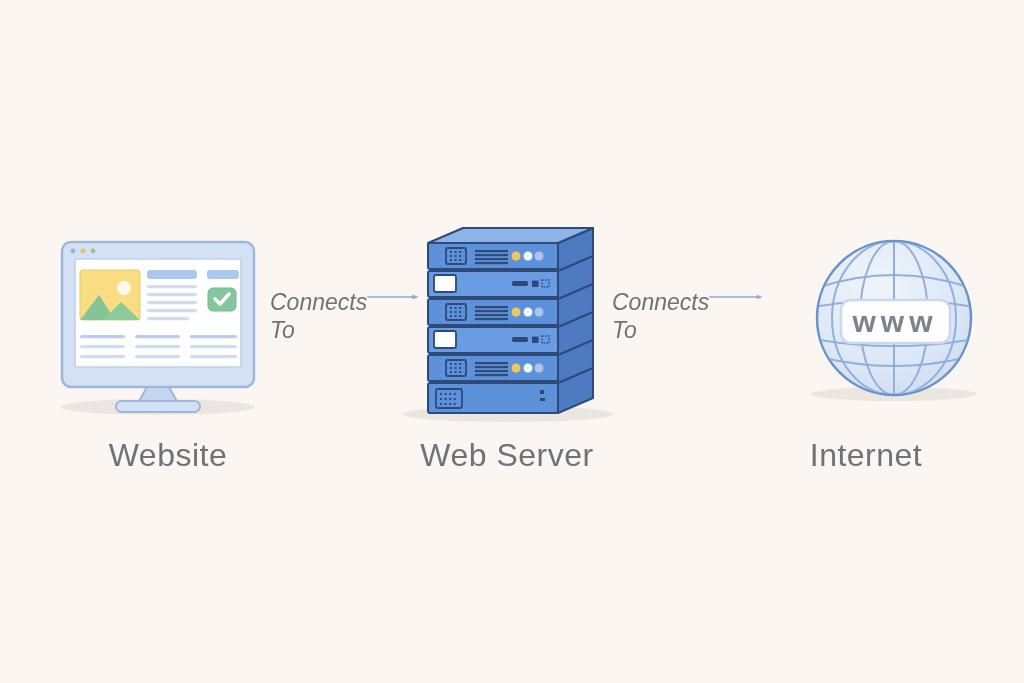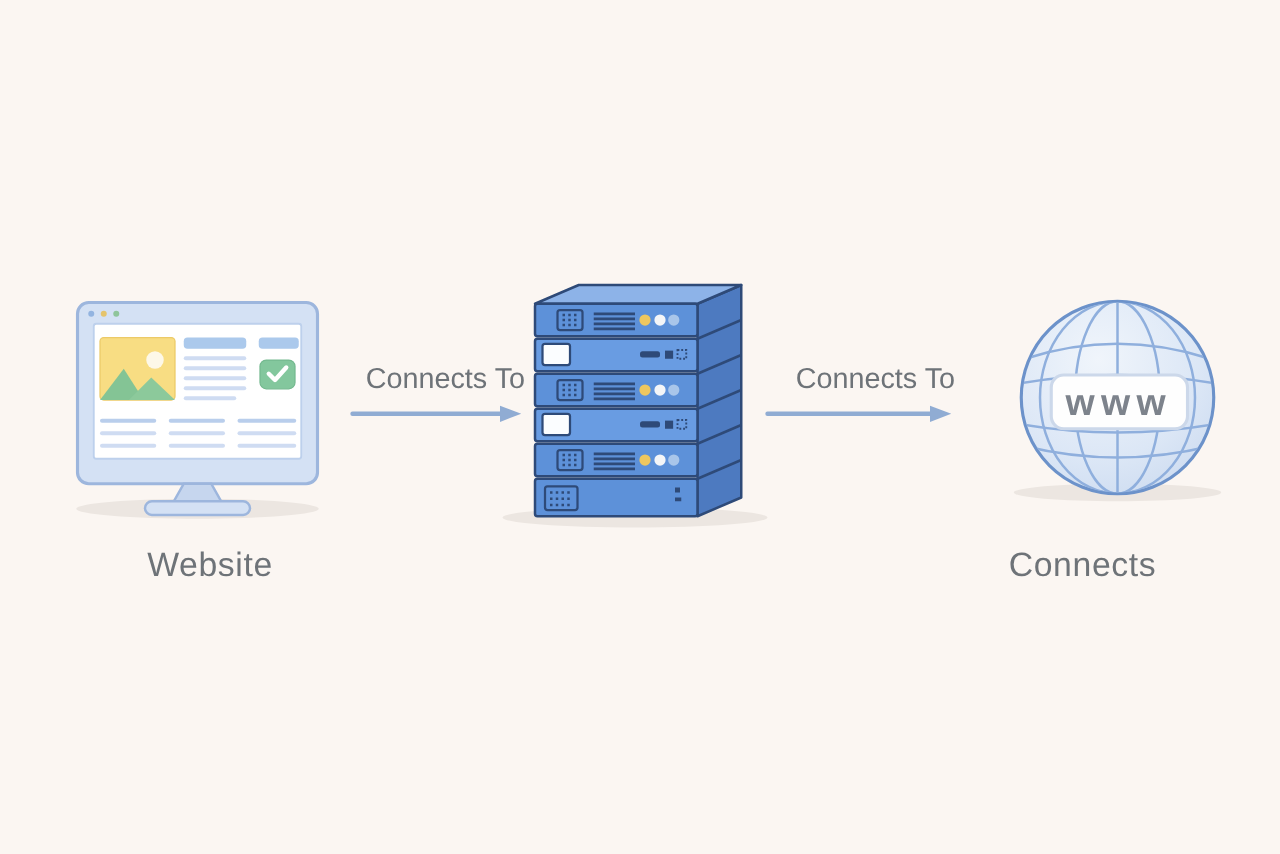--- a/index.html
+++ b/index.html
@@ -1,21 +1,21 @@
 <!DOCTYPE html>
 <html style="--background: #fbf6f2; --label-text: #6e7378; --arrow: #90acd3; --server-blue: #5d91d9; --outline-navy: #2e4a78; --monitor-bezel-blue: #d4e1f4; --globe-fill: #dce7f6; --accent-yellow: #eec75f; --accent-green: #83c79d;"><head>
 <meta charset="utf-8">
 <style>
   html,body{margin:0;padding:0;}
   body{font-family:"Liberation Sans","DejaVu Sans",sans-serif;}
   .canvas{position:relative;width:1024px;height:683px;background:var(--background,#fbf6f2);overflow:hidden;}
   .node{position:absolute;}
-  .node-label{position:absolute;width:200px;text-align:center;font-size:27px;font-weight:400;
+  .node-label{position:absolute;width:200px;text-align:center;font-size:32px;font-weight:400;
     color:var(--label-text,#6e7378);letter-spacing:0.5px;}
-  .connector{position:absolute;display:flex;flex-direction:column;align-items:flex-end;}
+  .connector{position:absolute;display:flex;flex-direction:row;align-items:flex-start;font-style:italic;}
   .connector-label{font-size:23px;color:var(--label-text,#6e7378);line-height:28px;margin-bottom:6px;}
   .arrow-line{stroke:var(--arrow,#90acd3);stroke-width:3.5;stroke-linecap:round;}
   .arrow-head{fill:var(--arrow,#90acd3);}
   
   .uA{fill:#5d91d9;stroke:#2e4a78;stroke-width:2;}
   .uB{fill:#699ce2;stroke:#2e4a78;stroke-width:2;}
   .panel{fill:none;stroke:#2e4a78;stroke-width:1.8;}
   .dots{stroke:#2e4a78;stroke-width:2;stroke-dasharray:2 2.6;}
   .bar{fill:#2e4a78;}
   .sideline{stroke:#2e4a78;stroke-width:2;}
@@ -163,20 +163,21 @@
         <rect class="uA" x="28" y="165" width="130" height="30" rx="2"></rect>
         <rect class="panel" x="36" y="171" width="26" height="19" rx="2"></rect>
         <line class="dots" x1="40" y1="176" x2="58" y2="176" stroke-dasharray="6 3"></line>
         <line class="dots" x1="40" y1="181" x2="58" y2="181" stroke-dasharray="6 3"></line>
         <line class="dots" x1="40" y1="186" x2="58" y2="186" stroke-dasharray="6 3"></line>
         <rect x="140" y="172" width="4" height="4" fill="#2e4a78"></rect>
         <rect x="140" y="180" width="5" height="3" fill="#2e4a78"></rect>
       </g>
     </svg>
   </div>
+  <div class="node-label" style="left:407px;top:437px">Web Server</div>
 
   <div class="connector" style="left:612px;top:288px;width:152px">
     <div class="connector-label">Connects To</div>
     <svg width="152" height="18" viewBox="0 0 152 18">
       <line class="arrow-line" x1="2" y1="9" x2="134" y2="9"></line>
       <polygon class="arrow-head" points="132,2.5 149,9 132,15.5"></polygon>
     </svg>
   </div>
 
   <div class="node" style="left:808px;top:235px;width:175px;height:170px">
@@ -201,15 +202,15 @@
         <path class="globe-line" d="M6 72 Q86 58 166 72"></path>
         <path class="globe-line" d="M6 104 Q86 118 166 104"></path>
         <path class="globe-line" d="M12 122 Q86 140 160 122"></path>
       </g>
       <g>
         <rect x="33" y="65" width="109" height="43" rx="10" fill="#fefefe" stroke="#ccd8ea" stroke-width="2.5"></rect>
         <text x="87" y="97" text-anchor="middle" font-size="30" font-weight="bold" fill="#7d838c" letter-spacing="5" style="font-family:'Liberation Sans',sans-serif">www</text>
       </g>
     </svg>
   </div>
-  <div class="node-label" style="left:766px;top:437px">Connects</div>
+  <div class="node-label" style="left:766px;top:437px">Internet</div>
 
 </div>
 
 </body></html>

